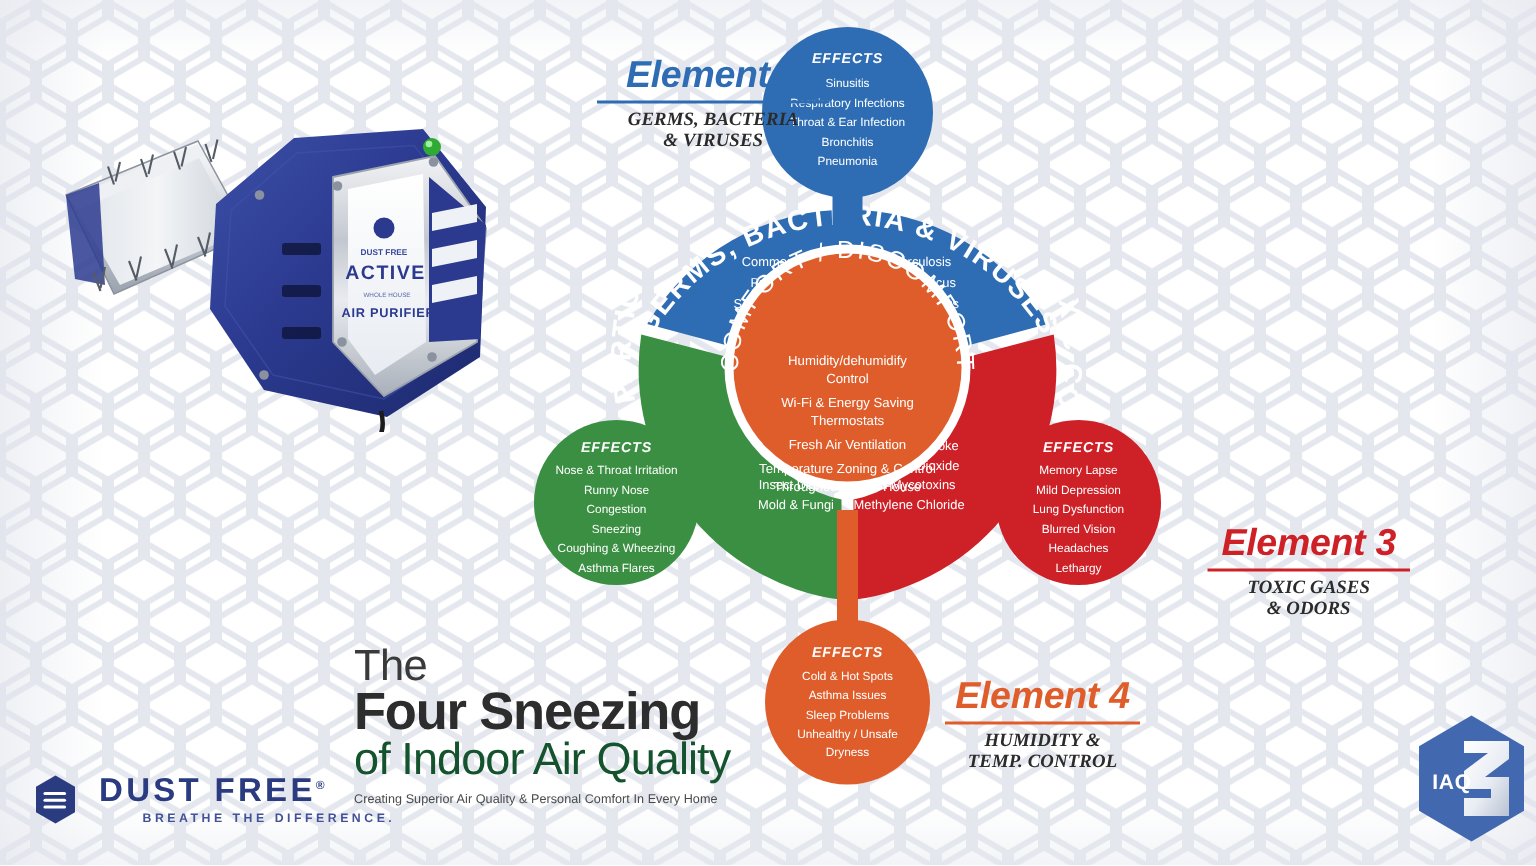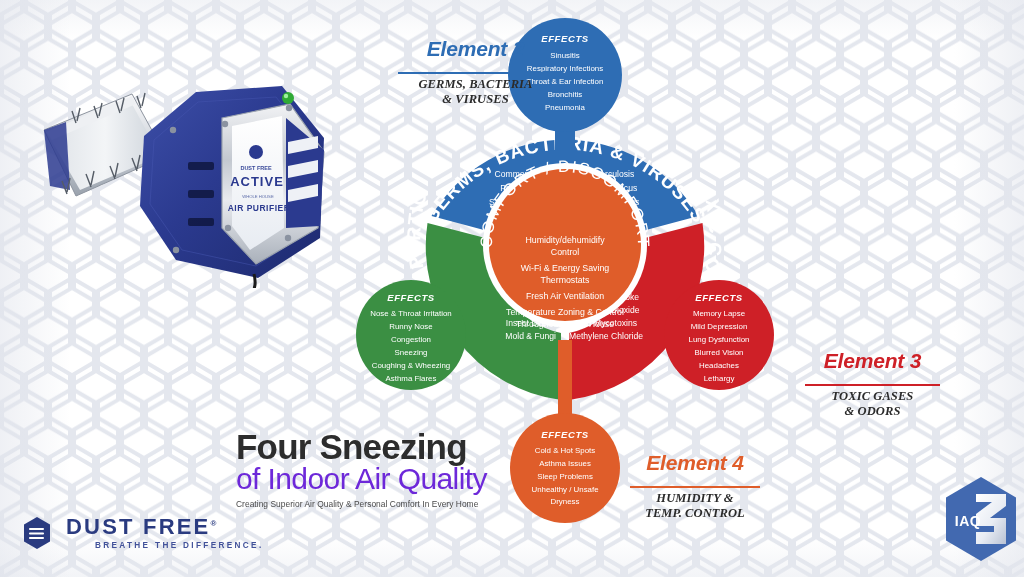--- a/index.html
+++ b/index.html
@@ -31,36 +31,36 @@
   .arc-label{font-size:19px;font-weight:700;letter-spacing:1.2px;fill:#ffffff;}
   .arc-label-c{font-size:16.5px;font-weight:400;letter-spacing:1.4px;fill:#ffffff;}
   .item{font-size:8.6px;fill:#ffffff;}
   .item-c{font-size:8.8px;fill:#ffffff;}
   .bub-h{font-size:9.5px;font-style:italic;font-weight:700;fill:#ffffff;letter-spacing:.6px;}
   .bub-i{font-size:7.9px;fill:#ffffff;}
 
   
   .elbox{position:absolute;z-index:6;text-align:center;}
   .el-title{
-    font-size:21px;font-weight:700;font-style:italic;
+    font-size:25px;font-weight:700;font-style:italic;
     letter-spacing:-0.2px;line-height:1.02;
-    padding-bottom:12px;
+    padding-bottom:2px;
     display:inline-block;
   }
   .el-rule{height:2px;width:100%;margin:1px 0 3px 0;}
   .el-sub{
     font-size:12.5px;font-weight:700;font-style:italic;color:#2b2b2b;
     line-height:1.16;letter-spacing:.1px;white-space:pre-line;font-family:Liberation Serif, serif;
   }
 
   
   #titleblock{position:absolute;left:236px;top:430px;z-index:6;}
   .t-the{font-size:29px;color:#3a3a3a;line-height:.98;letter-spacing:-.4px;font-weight:400;}
   .t-four{font-size:35px;color:#2d2d2d;font-weight:700;line-height:.97;letter-spacing:-.8px;}
-  .t-of{font-size:30px;color:#6d28d9;font-weight:400;line-height:1.0;letter-spacing:-.6px;}
+  .t-of{font-size:30px;color:#14532d;font-weight:400;line-height:1.0;letter-spacing:-.6px;}
   .t-sub{font-size:8.4px;color:#4a4a4a;letter-spacing:.05px;margin-top:5px;}
 
   
   #logo{position:absolute;left:22px;top:516px;z-index:6;display:flex;align-items:center;gap:14px;}
   .lg-word{font-size:22px;font-weight:700;color:#2a3b80;letter-spacing:2.2px;line-height:1;}
   .lg-reg{font-size:8px;vertical-align:super;font-weight:700;}
   .lg-tag{font-size:8.2px;font-weight:700;color:#42529a;letter-spacing:2.35px;margin-top:3px;padding-left:29px;}
 
   
   #iaq{position:absolute;left:936px;top:474px;z-index:6;width:90px;height:96px;}
@@ -345,20 +345,21 @@
   </div>
 
   <div class="elbox" style="left:630px;top:452px;width:130px;">
     <div class="el-title" style="color:#df5d2a;">Element 4</div>
     <div class="el-rule" style="background:#df5d2a;"></div>
     <div class="el-sub">HUMIDITY &amp;
 TEMP. CONTROL</div>
   </div>
 
   <div id="titleblock">
+    <div class="t-the">The</div>
     <div class="t-four">Four Sneezing</div>
     <div class="t-of">of Indoor Air Quality</div>
     <div class="t-sub">Creating Superior Air Quality &amp; Personal Comfort In Every Home</div>
   </div>
 
   <div id="logo">
     <svg width="30" height="34" viewBox="0 0 30 34">
       <path d="M15 1 L28 8.5 L28 25.5 L15 33 L2 25.5 L2 8.5 Z" fill="#2a3b80"></path>
       <g stroke="#ffffff" stroke-width="2.1" stroke-linecap="round">
         <path d="M8 13 H21"></path>

